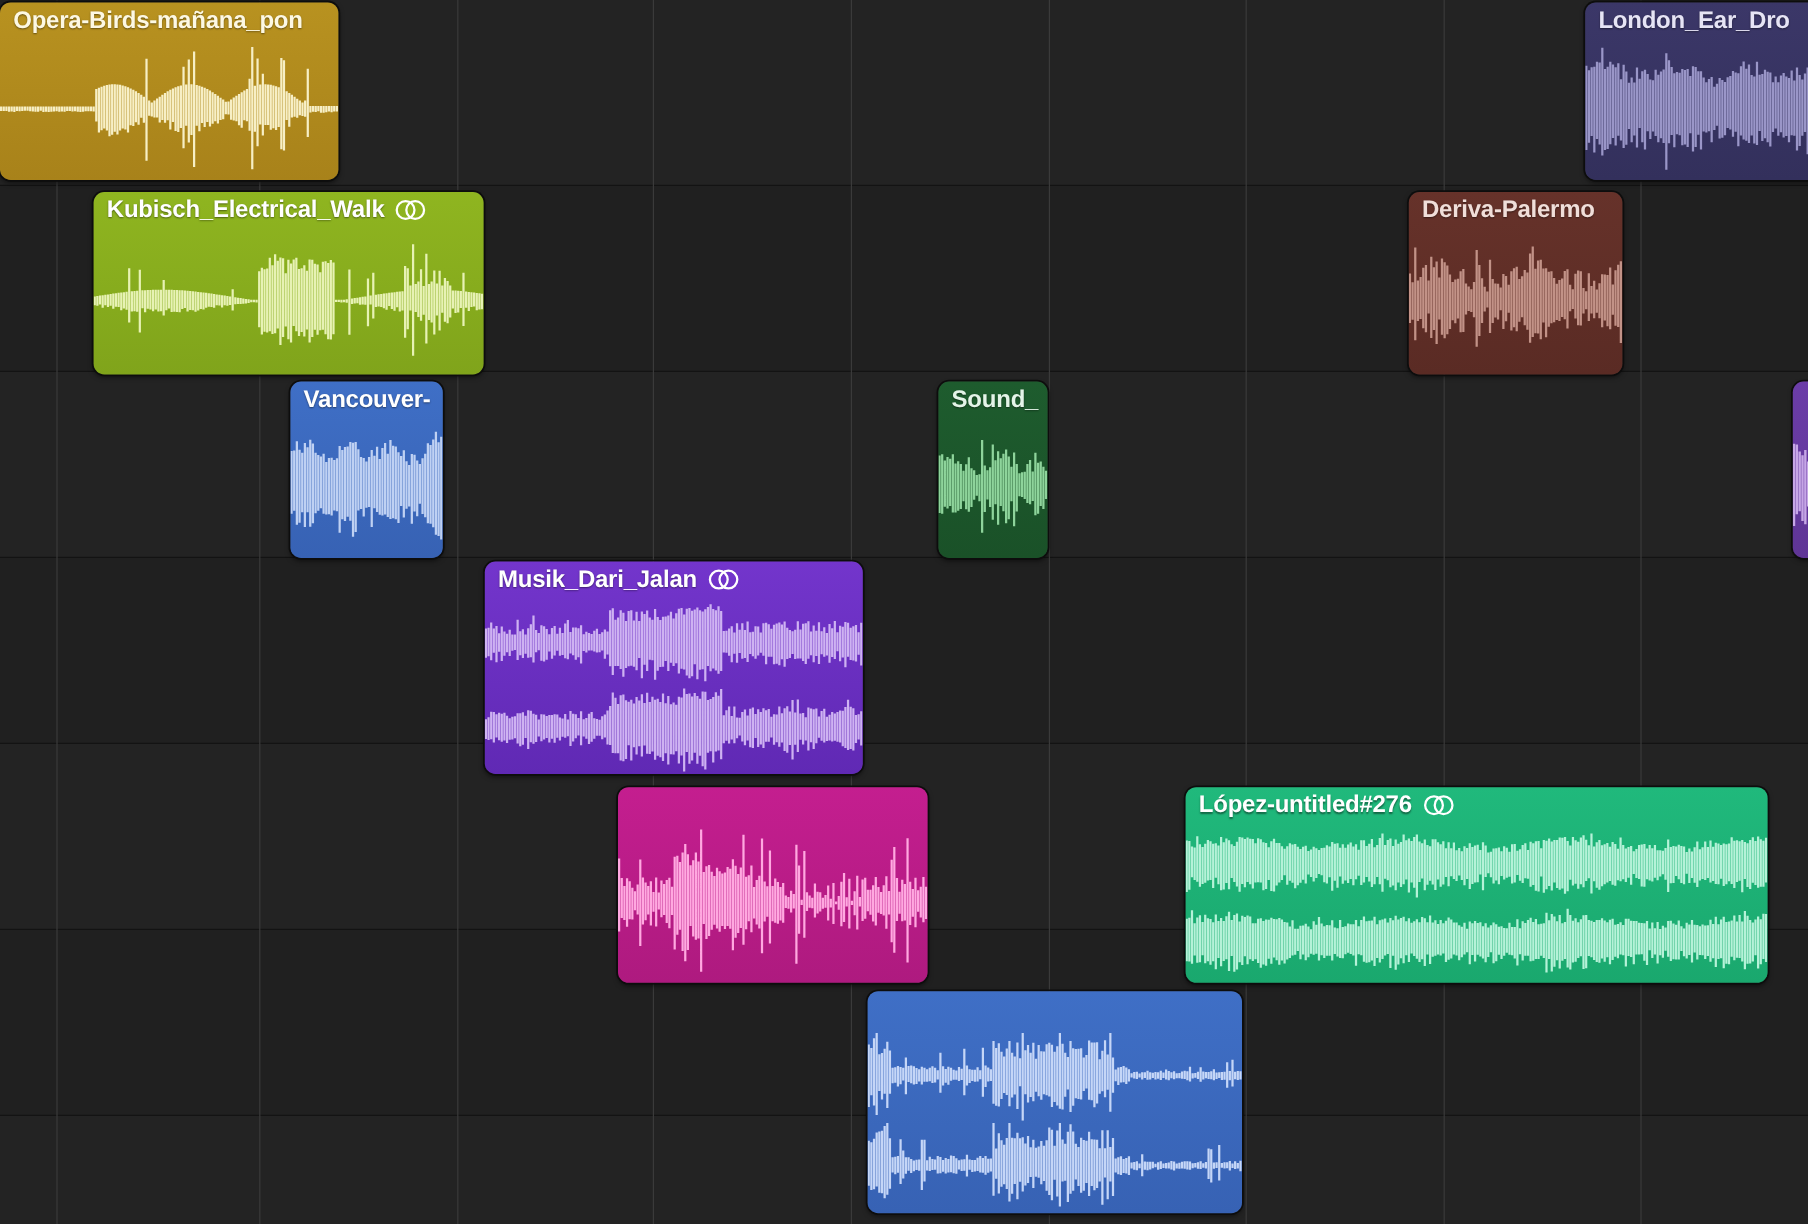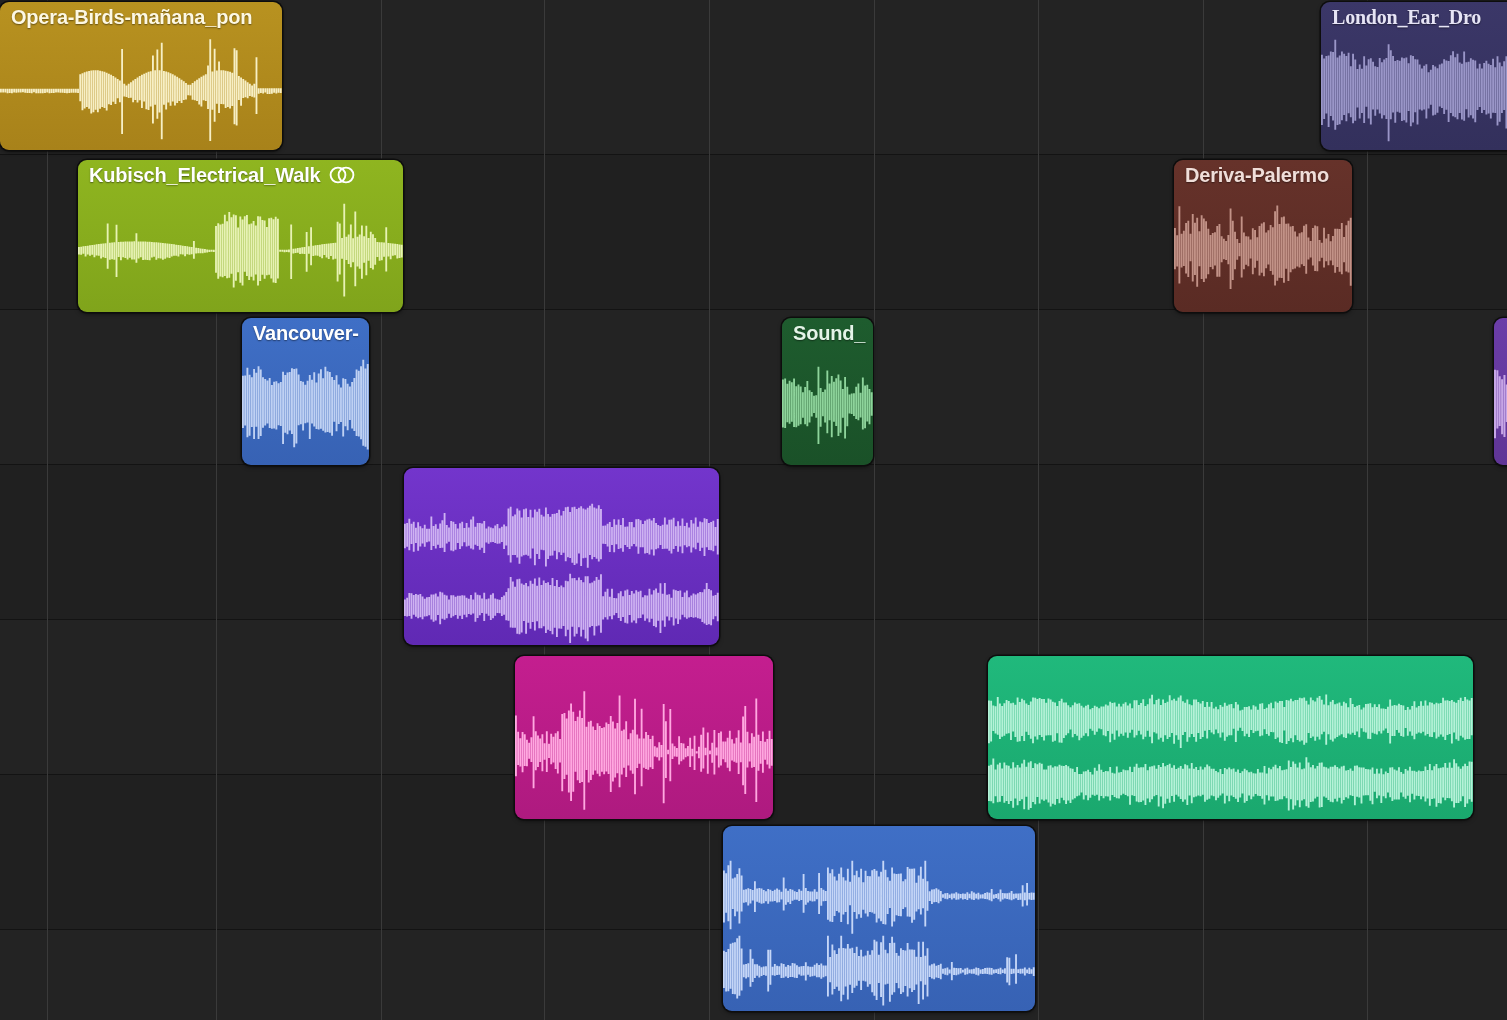--- a/index.html
+++ b/index.html
@@ -143,21 +143,21 @@
         <div class="wave-wrap">
           <div style="height: 114px;">
             <svg viewBox="0 0 282 114" preserveAspectRatio="none" height="114">
               <path d="M0.00,54.81h1.85v3.79h-1.85ZM2.20,54.81h1.85v3.71h-1.85ZM4.41,54.81h1.85v3.67h-1.85ZM6.61,54.81h1.85v4.37h-1.85ZM8.81,54.81h1.85v4.16h-1.85ZM11.02,54.81h1.85v4.55h-1.85ZM13.22,54.81h1.85v3.79h-1.85ZM15.42,54.81h1.85v3.96h-1.85ZM17.63,54.81h1.85v3.74h-1.85ZM19.83,54.81h1.85v3.58h-1.85ZM22.03,54.81h1.85v3.49h-1.85ZM24.23,54.81h1.85v3.96h-1.85ZM26.44,54.81h1.85v4.13h-1.85ZM28.64,54.81h1.85v4.30h-1.85ZM30.84,54.81h1.85v4.41h-1.85ZM33.05,54.81h1.85v3.52h-1.85ZM35.25,54.81h1.85v4.45h-1.85ZM37.45,54.81h1.85v4.35h-1.85ZM39.66,54.81h1.85v4.43h-1.85ZM41.86,54.81h1.85v4.33h-1.85ZM44.06,54.81h1.85v4.14h-1.85ZM46.27,54.81h1.85v3.80h-1.85ZM48.47,54.81h1.85v4.33h-1.85ZM50.67,54.81h1.85v4.18h-1.85ZM52.88,54.81h1.85v4.31h-1.85ZM55.08,54.81h1.85v3.68h-1.85ZM57.28,54.81h1.85v3.70h-1.85ZM59.48,54.81h1.85v4.03h-1.85ZM61.69,54.81h1.85v3.92h-1.85ZM63.89,54.81h1.85v4.23h-1.85ZM66.09,54.81h1.85v4.52h-1.85ZM68.30,54.81h1.85v4.28h-1.85ZM70.50,54.81h1.85v3.86h-1.85ZM72.70,54.81h1.85v3.84h-1.85ZM74.91,54.81h1.85v3.98h-1.85ZM77.11,54.81h1.85v4.11h-1.85ZM79.31,40.25h1.85v27.06h-1.85ZM81.52,39.18h1.85v37.19h-1.85ZM83.72,38.26h1.85v36.22h-1.85ZM85.92,37.50h1.85v35.56h-1.85ZM88.13,36.90h1.85v37.84h-1.85ZM90.33,36.49h1.85v43.03h-1.85ZM92.53,36.26h1.85v42.02h-1.85ZM94.73,36.21h1.85v39.66h-1.85ZM96.94,36.35h1.85v41.79h-1.85ZM99.14,36.68h1.85v38.05h-1.85ZM101.34,37.18h1.85v35.90h-1.85ZM103.55,37.86h1.85v36.11h-1.85ZM105.75,38.70h1.85v37.79h-1.85ZM107.95,39.70h1.85v30.59h-1.85ZM110.16,40.85h1.85v30.07h-1.85ZM112.36,42.12h1.85v25.68h-1.85ZM114.56,43.51h1.85v26.37h-1.85ZM116.77,44.99h1.85v19.18h-1.85ZM118.97,46.56h1.85v21.77h-1.85ZM121.17,14.99h1.85v84.91h-1.85ZM123.38,49.85h1.85v12.62h-1.85ZM125.58,51.52h1.85v11.46h-1.85ZM127.78,49.84h1.85v14.16h-1.85ZM129.98,48.17h1.85v15.69h-1.85ZM132.19,46.55h1.85v21.58h-1.85ZM134.39,44.98h1.85v21.06h-1.85ZM136.59,43.50h1.85v24.89h-1.85ZM138.80,42.11h1.85v24.15h-1.85ZM141.00,40.84h1.85v33.13h-1.85ZM143.20,39.70h1.85v27.91h-1.85ZM145.41,38.70h1.85v36.51h-1.85ZM147.61,37.85h1.85v38.14h-1.85ZM149.81,37.18h1.85v35.42h-1.85ZM152.02,21.59h1.85v67.86h-1.85ZM154.22,36.35h1.85v34.40h-1.85ZM156.42,15.56h1.85v69.25h-1.85ZM158.63,36.26h1.85v42.23h-1.85ZM160.83,8.83h1.85v96.35h-1.85ZM163.03,36.91h1.85v33.93h-1.85ZM165.23,37.50h1.85v37.89h-1.85ZM167.44,38.26h1.85v30.30h-1.85ZM169.64,39.19h1.85v32.62h-1.85ZM171.84,40.26h1.85v27.36h-1.85ZM174.05,41.47h1.85v30.01h-1.85ZM176.25,42.80h1.85v26.29h-1.85ZM178.45,44.24h1.85v22.84h-1.85ZM180.66,45.77h1.85v23.21h-1.85ZM182.86,47.36h1.85v18.55h-1.85ZM185.06,49.01h1.85v16.44h-1.85ZM187.27,50.69h1.85v10.53h-1.85ZM189.47,50.68h1.85v10.76h-1.85ZM191.67,49.00h1.85v16.69h-1.85ZM193.88,47.35h1.85v19.00h-1.85ZM196.08,45.76h1.85v21.18h-1.85ZM198.28,44.23h1.85v26.20h-1.85ZM200.48,42.79h1.85v29.68h-1.85ZM202.69,41.46h1.85v24.73h-1.85ZM204.89,40.25h1.85v26.83h-1.85ZM207.09,31.60h1.85v43.29h-1.85ZM209.30,5.19h1.85v101.92h-1.85ZM211.50,37.49h1.85v38.27h-1.85ZM213.70,14.73h1.85v73.11h-1.85ZM215.91,36.49h1.85v33.31h-1.85ZM218.11,27.42h1.85v51.50h-1.85ZM220.31,36.21h1.85v33.86h-1.85ZM222.52,36.35h1.85v33.86h-1.85ZM224.72,36.68h1.85v37.38h-1.85ZM226.92,37.18h1.85v35.75h-1.85ZM229.13,37.86h1.85v36.57h-1.85ZM231.33,38.71h1.85v33.22h-1.85ZM233.53,14.26h1.85v76.08h-1.85ZM235.73,16.30h1.85v75.13h-1.85ZM237.94,42.12h1.85v23.98h-1.85ZM240.14,43.51h1.85v28.15h-1.85ZM242.34,45.00h1.85v18.95h-1.85ZM244.55,46.56h1.85v16.67h-1.85ZM246.75,48.19h1.85v16.01h-1.85ZM248.95,49.85h1.85v12.27h-1.85ZM251.16,51.52h1.85v11.21h-1.85ZM253.36,49.83h1.85v13.56h-1.85ZM255.56,23.33h1.85v56.78h-1.85ZM257.77,54.26h1.85v5.41h-1.85ZM259.97,54.26h1.85v4.83h-1.85ZM262.17,54.26h1.85v5.16h-1.85ZM264.38,54.26h1.85v4.36h-1.85ZM266.58,54.26h1.85v5.74h-1.85ZM268.78,54.26h1.85v5.70h-1.85ZM270.98,54.26h1.85v5.37h-1.85ZM273.19,54.26h1.85v4.56h-1.85ZM275.39,54.26h1.85v5.26h-1.85ZM277.59,54.26h1.85v4.60h-1.85ZM279.80,54.26h1.85v4.64h-1.85Z" fill="#f7efc5"></path>
             </svg>
           </div>
         </div>
       </div>
       <div class="clip" style="left: 1321px; top: 2px; width: 200px; height: 148px; background: linear-gradient(rgb(59, 55, 104) 0%, rgb(51, 48, 92) 100%);">
         <div class="clip-header">
-          <span class="clip-title" style="color: rgb(230, 228, 245); font-family: Liberation Serif, serif;">London_Ear_Dro</span>
+          <span class="clip-title" style="color: rgb(230, 228, 245);">London_Ear_Dro</span>
         </div>
         <div class="wave-wrap">
           <div style="height: 114px;">
             <svg viewBox="0 0 200 114" preserveAspectRatio="none" height="114">
               <path d="M0.00,20.71h1.87v70.25h-1.87ZM2.22,24.44h1.87v60.61h-1.87ZM4.44,21.95h1.87v57.47h-1.87ZM6.67,21.61h1.87v71.38h-1.87ZM8.89,17.55h1.87v64.37h-1.87ZM11.11,18.11h1.87v68.35h-1.87ZM13.33,5.70h1.87v89.94h-1.87ZM15.56,23.55h1.87v67.35h-1.87ZM17.78,21.54h1.87v68.60h-1.87ZM20.00,17.49h1.87v68.68h-1.87ZM22.22,19.66h1.87v61.35h-1.87ZM24.44,22.07h1.87v65.27h-1.87ZM26.67,18.74h1.87v60.46h-1.87ZM28.89,32.14h1.87v51.02h-1.87ZM31.11,19.87h1.87v69.39h-1.87ZM33.33,25.51h1.87v61.17h-1.87ZM35.56,35.05h1.87v38.44h-1.87ZM37.78,30.62h1.87v53.89h-1.87ZM40.00,34.68h1.87v44.22h-1.87ZM42.22,22.21h1.87v66.75h-1.87ZM44.44,31.61h1.87v41.02h-1.87ZM46.67,25.29h1.87v59.19h-1.87ZM48.89,24.15h1.87v66.38h-1.87ZM51.11,27.69h1.87v47.76h-1.87ZM53.33,32.16h1.87v49.67h-1.87ZM55.56,32.92h1.87v42.56h-1.87ZM57.78,24.12h1.87v55.26h-1.87ZM60.00,28.35h1.87v56.12h-1.87ZM62.22,25.52h1.87v55.62h-1.87ZM64.44,24.01h1.87v61.10h-1.87ZM66.67,10.37h1.87v96.99h-1.87ZM68.89,16.21h1.87v69.09h-1.87ZM71.11,21.90h1.87v56.65h-1.87ZM73.33,27.12h1.87v61.55h-1.87ZM75.56,25.96h1.87v51.84h-1.87ZM77.78,26.71h1.87v52.04h-1.87ZM80.00,23.43h1.87v63.69h-1.87ZM82.22,24.37h1.87v61.96h-1.87ZM84.44,23.57h1.87v64.97h-1.87ZM86.67,29.26h1.87v47.81h-1.87ZM88.89,21.21h1.87v71.05h-1.87ZM91.11,21.89h1.87v66.51h-1.87ZM93.33,25.29h1.87v52.97h-1.87ZM95.56,25.42h1.87v65.06h-1.87ZM97.78,30.52h1.87v45.07h-1.87ZM100.00,34.62h1.87v41.85h-1.87ZM102.22,31.75h1.87v43.66h-1.87ZM104.44,30.19h1.87v54.32h-1.87ZM106.67,38.25h1.87v36.14h-1.87ZM108.89,35.77h1.87v35.04h-1.87ZM111.11,31.10h1.87v50.36h-1.87ZM113.33,32.57h1.87v48.20h-1.87ZM115.56,34.32h1.87v44.38h-1.87ZM117.78,30.47h1.87v42.11h-1.87ZM120.00,29.41h1.87v44.49h-1.87ZM122.22,25.27h1.87v54.71h-1.87ZM124.44,26.43h1.87v49.38h-1.87ZM126.67,27.00h1.87v60.94h-1.87ZM128.89,21.13h1.87v57.84h-1.87ZM131.11,17.15h1.87v65.03h-1.87ZM133.33,23.37h1.87v59.90h-1.87ZM135.56,19.65h1.87v65.50h-1.87ZM137.78,28.52h1.87v50.39h-1.87ZM140.00,29.77h1.87v55.72h-1.87ZM142.22,17.46h1.87v69.28h-1.87ZM144.44,28.27h1.87v46.88h-1.87ZM146.67,27.77h1.87v55.71h-1.87ZM148.89,24.17h1.87v57.10h-1.87ZM151.11,25.72h1.87v58.78h-1.87ZM153.33,26.41h1.87v61.72h-1.87ZM155.56,34.48h1.87v41.61h-1.87ZM157.78,29.71h1.87v43.34h-1.87ZM160.00,34.60h1.87v44.51h-1.87ZM162.22,28.95h1.87v47.16h-1.87ZM164.44,26.82h1.87v53.76h-1.87ZM166.67,29.66h1.87v49.75h-1.87ZM168.89,31.01h1.87v53.57h-1.87ZM171.11,24.65h1.87v54.10h-1.87ZM173.33,33.15h1.87v45.95h-1.87ZM175.56,22.19h1.87v69.24h-1.87ZM177.78,28.58h1.87v59.10h-1.87ZM180.00,32.25h1.87v46.79h-1.87ZM182.22,27.34h1.87v48.70h-1.87ZM184.44,22.21h1.87v72.38h-1.87ZM186.67,25.22h1.87v58.60h-1.87ZM188.89,16.26h1.87v68.42h-1.87ZM191.11,17.89h1.87v70.65h-1.87ZM193.33,24.21h1.87v62.89h-1.87ZM195.56,15.05h1.87v71.56h-1.87ZM197.78,27.15h1.87v57.22h-1.87Z" fill="#9a96c8"></path>
             </svg>
           </div>
         </div>
       </div>
       <div class="clip" style="left: 78px; top: 160px; width: 325px; height: 152px; background: linear-gradient(rgb(143, 181, 32) 0%, rgb(128, 164, 27) 100%);">
@@ -218,20 +218,27 @@
         </div>
         <div class="wave-wrap">
           <div style="height: 113px;">
             <svg viewBox="0 0 26 113" preserveAspectRatio="none" height="113">
               <path d="M0.00,19.87h2.01v68.40h-2.01ZM2.36,20.35h2.01v58.20h-2.01ZM4.73,26.21h2.01v49.73h-2.01ZM7.09,29.31h2.01v54.82h-2.01ZM9.45,24.95h2.01v62.00h-2.01ZM11.82,34.56h2.01v37.45h-2.01ZM14.18,23.98h2.01v64.72h-2.01ZM16.55,16.32h2.01v79.51h-2.01ZM18.91,33.08h2.01v44.34h-2.01ZM21.27,25.99h2.01v59.59h-2.01ZM23.64,18.57h2.01v70.18h-2.01Z" fill="#c6a6e6"></path>
             </svg>
           </div>
         </div>
       </div>
       <div class="clip" style="left: 404px; top: 468px; width: 315px; height: 177px; background: linear-gradient(rgb(115, 53, 204) 0%, rgb(96, 41, 180) 100%);">
+        <div class="clip-header">
+          <span class="clip-title" style="color: rgb(255, 255, 255);">Musik_Dari_Jalan</span>
+          <span class="stereo-icon"><svg width="26" height="18" viewBox="0 0 26 18">
+              <circle cx="9" cy="9" r="7.4" fill="none" stroke="#ffffff" stroke-width="1.9"></circle>
+              <circle cx="17" cy="9" r="7.4" fill="none" stroke="#ffffff" stroke-width="1.9"></circle>
+            </svg></span>
+        </div>
         <div class="wave-wrap">
           <div style="height: 71px;">
             <svg viewBox="0 0 315 71" preserveAspectRatio="none" height="71">
               <path d="M0.00,22.82h1.85v24.36h-1.85ZM2.20,22.12h1.85v23.73h-1.85ZM4.41,17.68h1.85v31.47h-1.85ZM6.61,22.82h1.85v20.09h-1.85ZM8.81,20.65h1.85v30.16h-1.85ZM11.01,26.68h1.85v15.38h-1.85ZM13.22,21.14h1.85v28.68h-1.85ZM15.42,25.16h1.85v20.23h-1.85ZM17.62,27.16h1.85v15.37h-1.85ZM19.83,23.72h1.85v22.05h-1.85ZM22.03,27.80h1.85v13.40h-1.85ZM24.23,27.81h1.85v12.81h-1.85ZM26.43,15.41h1.85v33.56h-1.85ZM28.64,25.04h1.85v20.08h-1.85ZM30.84,23.37h1.85v24.06h-1.85ZM33.04,27.78h1.85v16.01h-1.85ZM35.24,22.44h1.85v24.61h-1.85ZM37.45,19.28h1.85v27.50h-1.85ZM39.65,11.90h1.85v39.16h-1.85ZM41.85,23.92h1.85v18.56h-1.85ZM44.06,26.47h1.85v14.34h-1.85ZM46.26,20.10h1.85v29.45h-1.85ZM48.46,20.78h1.85v29.52h-1.85ZM50.66,23.10h1.85v25.72h-1.85ZM52.87,27.48h1.85v14.48h-1.85ZM55.07,22.34h1.85v25.61h-1.85ZM57.27,20.63h1.85v24.69h-1.85ZM59.48,27.11h1.85v14.22h-1.85ZM61.68,22.03h1.85v23.50h-1.85ZM63.88,26.51h1.85v18.22h-1.85ZM66.08,18.57h1.85v28.88h-1.85ZM68.29,15.62h1.85v32.80h-1.85ZM70.49,25.72h1.85v17.93h-1.85ZM72.69,21.88h1.85v23.09h-1.85ZM74.90,21.92h1.85v26.88h-1.85ZM77.10,22.44h1.85v24.21h-1.85ZM79.30,20.02h1.85v31.93h-1.85ZM81.50,27.61h1.85v13.98h-1.85ZM83.71,25.45h1.85v17.38h-1.85ZM85.91,26.50h1.85v14.65h-1.85ZM88.11,27.33h1.85v13.76h-1.85ZM90.31,24.55h1.85v17.46h-1.85ZM92.52,22.93h1.85v19.83h-1.85ZM94.72,27.23h1.85v15.31h-1.85ZM96.92,25.87h1.85v15.23h-1.85ZM99.13,23.62h1.85v24.28h-1.85ZM101.33,25.25h1.85v19.21h-1.85ZM103.53,7.56h1.85v46.68h-1.85ZM105.73,5.85h1.85v55.61h-1.85ZM107.94,15.37h1.85v38.57h-1.85ZM110.14,13.61h1.85v40.34h-1.85ZM112.34,7.60h1.85v48.80h-1.85ZM114.55,9.57h1.85v53.30h-1.85ZM116.75,16.44h1.85v39.17h-1.85ZM118.95,8.22h1.85v46.01h-1.85ZM121.15,7.46h1.85v46.31h-1.85ZM123.36,16.02h1.85v38.67h-1.85ZM125.56,8.74h1.85v48.77h-1.85ZM127.76,16.44h1.85v30.95h-1.85ZM129.97,8.58h1.85v55.69h-1.85ZM132.17,10.72h1.85v42.22h-1.85ZM134.37,7.65h1.85v50.44h-1.85ZM136.57,13.66h1.85v35.06h-1.85ZM138.78,15.53h1.85v33.61h-1.85ZM140.98,6.54h1.85v59.02h-1.85ZM143.18,13.08h1.85v44.85h-1.85ZM145.38,15.75h1.85v39.01h-1.85ZM147.59,12.91h1.85v41.68h-1.85ZM149.79,12.80h1.85v36.96h-1.85ZM151.99,11.92h1.85v46.27h-1.85ZM154.20,8.80h1.85v42.49h-1.85ZM156.40,14.48h1.85v39.43h-1.85ZM158.60,10.10h1.85v41.58h-1.85ZM160.80,6.31h1.85v53.87h-1.85ZM163.01,5.68h1.85v50.51h-1.85ZM165.21,11.09h1.85v45.84h-1.85ZM167.41,6.36h1.85v55.50h-1.85ZM169.62,5.72h1.85v58.39h-1.85ZM171.82,7.90h1.85v54.72h-1.85ZM174.02,6.86h1.85v45.59h-1.85ZM176.22,5.21h1.85v59.79h-1.85ZM178.43,7.48h1.85v49.72h-1.85ZM180.63,8.48h1.85v48.30h-1.85ZM182.83,6.64h1.85v60.16h-1.85ZM185.03,4.84h1.85v49.23h-1.85ZM187.24,2.63h1.85v55.67h-1.85ZM189.44,6.47h1.85v49.56h-1.85ZM191.64,7.50h1.85v50.32h-1.85ZM193.85,4.30h1.85v56.16h-1.85ZM196.05,8.07h1.85v50.10h-1.85ZM198.25,24.80h1.85v17.92h-1.85ZM200.45,24.57h1.85v18.40h-1.85ZM202.66,22.80h1.85v22.74h-1.85ZM204.86,20.88h1.85v30.06h-1.85ZM207.06,26.12h1.85v17.77h-1.85ZM209.27,18.28h1.85v33.06h-1.85ZM211.47,23.74h1.85v19.49h-1.85ZM213.67,18.39h1.85v29.51h-1.85ZM215.87,23.93h1.85v23.34h-1.85ZM218.08,17.02h1.85v33.74h-1.85ZM220.28,25.80h1.85v18.29h-1.85ZM222.48,25.41h1.85v20.53h-1.85ZM224.69,20.90h1.85v27.11h-1.85ZM226.89,21.09h1.85v24.15h-1.85ZM229.09,26.13h1.85v16.86h-1.85ZM231.29,18.34h1.85v27.04h-1.85ZM233.50,17.90h1.85v34.73h-1.85ZM235.70,19.28h1.85v26.94h-1.85ZM237.90,22.97h1.85v23.31h-1.85ZM240.10,19.63h1.85v32.95h-1.85ZM242.31,18.49h1.85v33.55h-1.85ZM244.51,17.76h1.85v35.63h-1.85ZM246.71,19.47h1.85v28.98h-1.85ZM248.92,16.94h1.85v37.67h-1.85ZM251.12,22.03h1.85v26.20h-1.85ZM253.32,23.90h1.85v23.41h-1.85ZM255.52,25.05h1.85v18.89h-1.85ZM257.73,23.84h1.85v24.23h-1.85ZM259.93,16.61h1.85v31.15h-1.85ZM262.13,23.57h1.85v24.09h-1.85ZM264.34,18.70h1.85v31.13h-1.85ZM266.54,18.39h1.85v34.01h-1.85ZM268.74,16.79h1.85v31.25h-1.85ZM270.94,25.33h1.85v19.79h-1.85ZM273.15,20.20h1.85v30.65h-1.85ZM275.35,24.65h1.85v20.93h-1.85ZM277.55,17.53h1.85v34.71h-1.85ZM279.76,25.09h1.85v19.22h-1.85ZM281.96,21.71h1.85v24.61h-1.85ZM284.16,26.46h1.85v18.75h-1.85ZM286.36,19.00h1.85v32.38h-1.85ZM288.57,22.56h1.85v24.00h-1.85ZM290.77,16.45h1.85v31.78h-1.85ZM292.97,25.78h1.85v16.02h-1.85ZM295.17,20.38h1.85v29.70h-1.85ZM297.38,21.25h1.85v25.58h-1.85ZM299.58,17.29h1.85v37.83h-1.85ZM301.78,18.03h1.85v28.23h-1.85ZM303.99,22.08h1.85v26.88h-1.85ZM306.19,20.88h1.85v28.46h-1.85ZM308.39,19.85h1.85v30.47h-1.85ZM310.59,25.93h1.85v18.74h-1.85ZM312.80,18.04h1.85v35.48h-1.85Z" fill="#ceb2f2"></path>
             </svg>
           </div>
           <div style="height: 71px;">
             <svg viewBox="0 0 315 71" preserveAspectRatio="none" height="71">
               <path d="M0.00,27.44h1.85v16.47h-1.85ZM2.20,25.70h1.85v18.88h-1.85ZM4.41,21.03h1.85v23.05h-1.85ZM6.61,21.23h1.85v25.54h-1.85ZM8.81,23.11h1.85v19.52h-1.85ZM11.01,22.05h1.85v22.82h-1.85ZM13.22,22.83h1.85v23.39h-1.85ZM15.42,22.04h1.85v23.09h-1.85ZM17.62,24.45h1.85v22.69h-1.85ZM19.83,26.64h1.85v17.91h-1.85ZM22.03,25.23h1.85v18.95h-1.85ZM24.23,24.96h1.85v18.32h-1.85ZM26.43,22.45h1.85v25.12h-1.85ZM28.64,22.45h1.85v27.33h-1.85ZM30.84,21.56h1.85v27.05h-1.85ZM33.04,24.56h1.85v18.42h-1.85ZM35.24,19.85h1.85v32.39h-1.85ZM37.45,20.38h1.85v26.26h-1.85ZM39.65,22.75h1.85v24.98h-1.85ZM41.85,23.54h1.85v22.74h-1.85ZM44.06,27.54h1.85v14.20h-1.85ZM46.26,23.15h1.85v22.57h-1.85ZM48.46,23.32h1.85v20.98h-1.85ZM50.66,24.65h1.85v18.34h-1.85ZM52.87,23.73h1.85v22.95h-1.85ZM55.07,23.80h1.85v19.92h-1.85ZM57.27,23.25h1.85v23.70h-1.85ZM59.48,23.52h1.85v19.26h-1.85ZM61.68,25.86h1.85v19.27h-1.85ZM63.88,26.85h1.85v15.08h-1.85ZM66.08,23.09h1.85v19.72h-1.85ZM68.29,27.53h1.85v13.99h-1.85ZM70.49,20.40h1.85v29.24h-1.85ZM72.69,22.84h1.85v23.09h-1.85ZM74.90,23.24h1.85v20.04h-1.85ZM77.10,26.39h1.85v14.50h-1.85ZM79.30,20.70h1.85v28.32h-1.85ZM81.50,27.30h1.85v14.48h-1.85ZM83.71,26.42h1.85v17.21h-1.85ZM85.91,22.83h1.85v25.27h-1.85ZM88.11,21.31h1.85v24.91h-1.85ZM90.31,26.62h1.85v17.10h-1.85ZM92.52,27.17h1.85v13.89h-1.85ZM94.72,27.75h1.85v13.43h-1.85ZM96.92,24.94h1.85v19.12h-1.85ZM99.13,23.51h1.85v19.12h-1.85ZM101.33,20.05h1.85v28.28h-1.85ZM103.53,16.37h1.85v32.42h-1.85ZM105.73,5.11h1.85v50.30h-1.85ZM107.94,9.46h1.85v46.28h-1.85ZM110.14,14.63h1.85v41.08h-1.85ZM112.34,7.32h1.85v54.38h-1.85ZM114.55,6.78h1.85v55.51h-1.85ZM116.75,11.45h1.85v48.96h-1.85ZM118.95,12.70h1.85v36.25h-1.85ZM121.15,11.04h1.85v50.69h-1.85ZM123.36,14.27h1.85v36.52h-1.85ZM125.56,8.80h1.85v47.94h-1.85ZM127.76,11.71h1.85v38.24h-1.85ZM129.97,6.59h1.85v51.90h-1.85ZM132.17,13.77h1.85v35.40h-1.85ZM134.37,5.39h1.85v50.74h-1.85ZM136.57,13.00h1.85v43.37h-1.85ZM138.78,8.56h1.85v45.68h-1.85ZM140.98,11.09h1.85v49.97h-1.85ZM143.18,10.30h1.85v47.42h-1.85ZM145.38,12.98h1.85v45.98h-1.85ZM147.59,5.92h1.85v56.24h-1.85ZM149.79,13.96h1.85v41.80h-1.85ZM151.99,8.05h1.85v56.99h-1.85ZM154.20,14.97h1.85v41.60h-1.85ZM156.40,13.46h1.85v43.26h-1.85ZM158.60,15.35h1.85v38.59h-1.85ZM160.80,8.67h1.85v55.64h-1.85ZM163.01,9.30h1.85v48.38h-1.85ZM165.21,1.76h1.85v70.75h-1.85ZM167.41,6.31h1.85v48.45h-1.85ZM169.62,5.97h1.85v58.53h-1.85ZM171.82,8.34h1.85v53.33h-1.85ZM174.02,5.47h1.85v49.75h-1.85ZM176.22,7.91h1.85v56.52h-1.85ZM178.43,10.34h1.85v47.39h-1.85ZM180.63,4.19h1.85v62.28h-1.85ZM182.83,4.37h1.85v64.95h-1.85ZM185.03,11.24h1.85v44.08h-1.85ZM187.24,10.46h1.85v43.58h-1.85ZM189.44,8.78h1.85v54.65h-1.85ZM191.64,4.92h1.85v49.35h-1.85ZM193.85,7.84h1.85v45.58h-1.85ZM196.05,2.18h1.85v58.50h-1.85ZM198.25,24.14h1.85v23.28h-1.85ZM200.45,19.87h1.85v25.38h-1.85ZM202.66,16.81h1.85v30.81h-1.85ZM204.86,24.68h1.85v19.47h-1.85ZM207.06,16.71h1.85v30.66h-1.85ZM209.27,25.90h1.85v17.36h-1.85ZM211.47,26.15h1.85v14.77h-1.85ZM213.67,21.27h1.85v24.75h-1.85ZM215.87,19.33h1.85v29.61h-1.85ZM218.08,24.26h1.85v20.80h-1.85ZM220.28,18.59h1.85v32.16h-1.85ZM222.48,17.54h1.85v33.87h-1.85ZM224.69,22.92h1.85v20.07h-1.85ZM226.89,19.12h1.85v31.45h-1.85ZM229.09,21.42h1.85v26.99h-1.85ZM231.29,18.21h1.85v33.06h-1.85ZM233.50,19.84h1.85v26.37h-1.85ZM235.70,18.86h1.85v27.22h-1.85ZM237.90,25.24h1.85v17.26h-1.85ZM240.10,23.21h1.85v25.47h-1.85ZM242.31,23.50h1.85v23.06h-1.85ZM244.51,16.75h1.85v33.48h-1.85ZM246.71,22.42h1.85v24.29h-1.85ZM248.92,18.29h1.85v35.62h-1.85ZM251.12,16.59h1.85v38.67h-1.85ZM253.32,20.87h1.85v28.00h-1.85ZM255.52,11.31h1.85v49.59h-1.85ZM257.73,21.66h1.85v26.91h-1.85ZM259.93,11.02h1.85v43.62h-1.85ZM262.13,22.66h1.85v21.82h-1.85ZM264.34,22.25h1.85v26.15h-1.85ZM266.54,25.80h1.85v19.33h-1.85ZM268.74,17.52h1.85v35.98h-1.85ZM270.94,18.37h1.85v28.16h-1.85ZM273.15,19.01h1.85v33.09h-1.85ZM275.35,18.43h1.85v28.97h-1.85ZM277.55,25.08h1.85v17.75h-1.85ZM279.76,20.55h1.85v24.67h-1.85ZM281.96,18.58h1.85v28.19h-1.85ZM284.16,25.37h1.85v20.06h-1.85ZM286.36,23.61h1.85v21.43h-1.85ZM288.57,21.39h1.85v24.46h-1.85ZM290.77,22.62h1.85v22.75h-1.85ZM292.97,21.36h1.85v24.85h-1.85ZM295.17,20.03h1.85v26.64h-1.85ZM297.38,20.25h1.85v29.65h-1.85ZM299.58,17.23h1.85v34.18h-1.85ZM301.78,11.03h1.85v41.90h-1.85ZM303.99,16.93h1.85v35.25h-1.85ZM306.19,18.27h1.85v35.07h-1.85ZM308.39,23.82h1.85v23.38h-1.85ZM310.59,23.11h1.85v21.23h-1.85ZM312.80,20.79h1.85v28.56h-1.85Z" fill="#ceb2f2"></path>
             </svg>
@@ -241,20 +248,27 @@
       <div class="clip" style="left: 515px; top: 656px; width: 258px; height: 163px; background: linear-gradient(rgb(196, 30, 143) 0%, rgb(174, 26, 127) 100%);">
         <div class="wave-wrap">
           <div style="height: 129px;">
             <svg viewBox="0 0 258 129" preserveAspectRatio="none" height="129">
               <path d="M0.00,27.48h1.86v60.67h-1.86ZM2.21,43.76h1.86v33.23h-1.86ZM4.41,50.26h1.86v28.33h-1.86ZM6.62,43.93h1.86v40.43h-1.86ZM8.82,46.33h1.86v31.79h-1.86ZM11.03,51.79h1.86v26.56h-1.86ZM13.23,54.63h1.86v16.01h-1.86ZM15.44,49.18h1.86v24.85h-1.86ZM17.64,28.29h1.86v71.95h-1.86ZM19.85,43.29h1.86v39.08h-1.86ZM22.05,47.41h1.86v31.52h-1.86ZM24.26,50.42h1.86v23.70h-1.86ZM26.46,46.36h1.86v36.84h-1.86ZM28.67,55.24h1.86v16.48h-1.86ZM30.87,43.34h1.86v40.65h-1.86ZM33.08,55.70h1.86v14.29h-1.86ZM35.28,45.76h1.86v30.57h-1.86ZM37.49,48.72h1.86v25.85h-1.86ZM39.69,45.27h1.86v35.82h-1.86ZM41.90,43.37h1.86v42.23h-1.86ZM44.10,50.97h1.86v23.53h-1.86ZM46.31,25.95h1.86v77.36h-1.86ZM48.51,25.09h1.86v65.96h-1.86ZM50.72,30.39h1.86v56.31h-1.86ZM52.92,22.39h1.86v82.18h-1.86ZM55.13,15.43h1.86v97.62h-1.86ZM57.33,23.86h1.86v79.79h-1.86ZM59.54,33.04h1.86v50.61h-1.86ZM61.74,28.81h1.86v63.53h-1.86ZM63.95,22.50h1.86v72.55h-1.86ZM66.15,29.99h1.86v64.02h-1.86ZM68.36,3.20h1.86v118.50h-1.86ZM70.56,38.67h1.86v43.26h-1.86ZM72.77,33.84h1.86v60.75h-1.86ZM74.97,32.80h1.86v59.23h-1.86ZM77.18,38.48h1.86v48.33h-1.86ZM79.38,42.06h1.86v40.51h-1.86ZM81.59,35.22h1.86v50.52h-1.86ZM83.79,38.07h1.86v50.30h-1.86ZM86.00,40.01h1.86v43.74h-1.86ZM88.21,39.18h1.86v46.98h-1.86ZM90.41,34.51h1.86v49.08h-1.86ZM92.62,35.89h1.86v49.99h-1.86ZM94.82,28.12h1.86v75.80h-1.86ZM97.03,33.52h1.86v59.98h-1.86ZM99.23,40.38h1.86v49.22h-1.86ZM101.44,35.00h1.86v50.34h-1.86ZM103.64,7.60h1.86v91.63h-1.86ZM105.85,42.68h1.86v43.72h-1.86ZM108.05,41.46h1.86v38.24h-1.86ZM110.26,33.23h1.86v55.70h-1.86ZM112.46,51.25h1.86v26.15h-1.86ZM114.67,45.30h1.86v37.14h-1.86ZM116.87,41.80h1.86v43.88h-1.86ZM119.08,10.67h1.86v95.63h-1.86ZM121.28,46.49h1.86v33.46h-1.86ZM123.49,50.53h1.86v25.33h-1.86ZM125.69,20.68h1.86v77.65h-1.86ZM127.90,50.41h1.86v29.40h-1.86ZM130.10,43.99h1.86v37.06h-1.86ZM132.31,46.91h1.86v34.95h-1.86ZM134.51,51.12h1.86v28.01h-1.86ZM136.72,47.79h1.86v33.13h-1.86ZM138.92,58.33h1.86v10.29h-1.86ZM141.13,59.50h1.86v9.81h-1.86ZM143.33,54.33h1.86v18.19h-1.86ZM145.54,57.05h1.86v12.10h-1.86ZM147.74,16.01h1.86v99.20h-1.86ZM149.95,33.35h1.86v56.69h-1.86ZM152.15,61.73h1.86v4.52h-1.86ZM154.36,21.12h1.86v72.25h-1.86ZM156.56,55.59h1.86v15.49h-1.86ZM158.77,58.34h1.86v10.15h-1.86ZM160.97,60.05h1.86v8.76h-1.86ZM163.18,48.34h1.86v28.19h-1.86ZM165.38,55.05h1.86v18.13h-1.86ZM167.59,55.46h1.86v16.15h-1.86ZM169.79,60.14h1.86v9.07h-1.86ZM172.00,57.89h1.86v10.48h-1.86ZM174.21,49.83h1.86v29.23h-1.86ZM176.41,60.86h1.86v7.44h-1.86ZM178.62,47.85h1.86v34.18h-1.86ZM180.82,63.26h1.86v2.34h-1.86ZM183.03,58.76h1.86v11.44h-1.86ZM185.23,46.83h1.86v36.95h-1.86ZM187.44,39.42h1.86v40.96h-1.86ZM189.64,59.64h1.86v7.68h-1.86ZM191.85,44.38h1.86v41.29h-1.86ZM194.05,62.57h1.86v3.57h-1.86ZM196.26,54.66h1.86v20.03h-1.86ZM198.46,41.89h1.86v44.59h-1.86ZM200.67,59.58h1.86v7.87h-1.86ZM202.87,44.96h1.86v34.63h-1.86ZM205.08,43.52h1.86v34.07h-1.86ZM207.28,53.50h1.86v17.79h-1.86ZM209.49,53.54h1.86v20.82h-1.86ZM211.69,49.72h1.86v30.13h-1.86ZM213.90,42.87h1.86v40.41h-1.86ZM216.10,51.19h1.86v21.42h-1.86ZM218.31,55.38h1.86v18.32h-1.86ZM220.51,49.76h1.86v25.09h-1.86ZM222.72,42.28h1.86v43.69h-1.86ZM224.92,54.50h1.86v19.64h-1.86ZM227.13,28.42h1.86v68.77h-1.86ZM229.33,17.93h1.86v88.04h-1.86ZM231.54,43.71h1.86v35.86h-1.86ZM233.74,55.20h1.86v18.30h-1.86ZM235.95,45.15h1.86v34.51h-1.86ZM238.15,48.76h1.86v30.24h-1.86ZM240.36,10.47h1.86v103.57h-1.86ZM242.56,46.78h1.86v36.09h-1.86ZM244.77,52.89h1.86v22.98h-1.86ZM246.97,43.52h1.86v41.25h-1.86ZM249.18,53.86h1.86v17.96h-1.86ZM251.38,50.98h1.86v25.56h-1.86ZM253.59,42.84h1.86v37.72h-1.86ZM255.79,51.00h1.86v26.81h-1.86Z" fill="#ffa8e0"></path>
             </svg>
           </div>
         </div>
       </div>
       <div class="clip" style="left: 988px; top: 656px; width: 485px; height: 163px; background: linear-gradient(rgb(32, 185, 124) 0%, rgb(26, 168, 110) 100%);">
+        <div class="clip-header">
+          <span class="clip-title" style="color: rgb(255, 255, 255);">López-untitled#276</span>
+          <span class="stereo-icon"><svg width="26" height="18" viewBox="0 0 26 18">
+              <circle cx="9" cy="9" r="7.4" fill="none" stroke="#ffffff" stroke-width="1.9"></circle>
+              <circle cx="17" cy="9" r="7.4" fill="none" stroke="#ffffff" stroke-width="1.9"></circle>
+            </svg></span>
+        </div>
         <div class="wave-wrap">
           <div style="height: 64px;">
             <svg viewBox="0 0 485 64" preserveAspectRatio="none" height="64">
               <path d="M0.00,11.50h1.85v42.81h-1.85ZM2.20,11.87h1.85v40.68h-1.85ZM4.41,16.43h1.85v25.54h-1.85ZM6.61,17.26h1.85v27.17h-1.85ZM8.82,7.95h1.85v37.89h-1.85ZM11.02,14.56h1.85v35.33h-1.85ZM13.23,16.89h1.85v30.75h-1.85ZM15.43,14.15h1.85v32.54h-1.85ZM17.64,11.00h1.85v33.80h-1.85ZM19.84,12.11h1.85v32.13h-1.85ZM22.05,14.14h1.85v36.77h-1.85ZM24.25,13.78h1.85v28.77h-1.85ZM26.45,15.67h1.85v32.26h-1.85ZM28.66,8.52h1.85v44.35h-1.85ZM30.86,12.95h1.85v39.32h-1.85ZM33.07,9.65h1.85v37.25h-1.85ZM35.27,11.29h1.85v40.83h-1.85ZM37.48,14.52h1.85v28.23h-1.85ZM39.68,16.03h1.85v29.92h-1.85ZM41.89,12.48h1.85v37.30h-1.85ZM44.09,8.53h1.85v45.69h-1.85ZM46.30,8.85h1.85v38.77h-1.85ZM48.50,10.09h1.85v40.31h-1.85ZM50.70,8.94h1.85v37.10h-1.85ZM52.91,10.04h1.85v37.93h-1.85ZM55.11,10.08h1.85v41.41h-1.85ZM57.32,13.70h1.85v32.68h-1.85ZM59.52,9.60h1.85v36.69h-1.85ZM61.73,10.41h1.85v35.94h-1.85ZM63.93,12.80h1.85v40.03h-1.85ZM66.14,13.45h1.85v38.31h-1.85ZM68.34,17.00h1.85v27.35h-1.85ZM70.55,12.07h1.85v41.43h-1.85ZM72.75,9.87h1.85v43.96h-1.85ZM74.95,13.44h1.85v35.57h-1.85ZM77.16,13.47h1.85v32.86h-1.85ZM79.36,16.16h1.85v28.09h-1.85ZM81.57,18.20h1.85v22.25h-1.85ZM83.77,16.26h1.85v32.05h-1.85ZM85.98,13.61h1.85v31.42h-1.85ZM88.18,14.81h1.85v31.83h-1.85ZM90.39,14.28h1.85v36.86h-1.85ZM92.59,16.64h1.85v32.08h-1.85ZM94.80,18.54h1.85v28.18h-1.85ZM97.00,16.68h1.85v27.47h-1.85ZM99.20,15.69h1.85v31.46h-1.85ZM101.41,20.24h1.85v19.61h-1.85ZM103.61,19.02h1.85v22.82h-1.85ZM105.82,16.68h1.85v28.97h-1.85ZM108.02,17.87h1.85v24.83h-1.85ZM110.23,19.28h1.85v20.10h-1.85ZM112.43,17.58h1.85v22.75h-1.85ZM114.64,17.42h1.85v28.71h-1.85ZM116.84,15.47h1.85v31.73h-1.85ZM119.05,16.40h1.85v25.72h-1.85ZM121.25,12.65h1.85v40.62h-1.85ZM123.45,14.09h1.85v30.78h-1.85ZM125.66,13.61h1.85v37.25h-1.85ZM127.86,17.56h1.85v23.93h-1.85ZM130.07,14.63h1.85v32.79h-1.85ZM132.27,17.47h1.85v27.36h-1.85ZM134.48,14.77h1.85v32.09h-1.85ZM136.68,13.14h1.85v30.27h-1.85ZM138.89,16.46h1.85v32.17h-1.85ZM141.09,14.46h1.85v29.28h-1.85ZM143.30,19.13h1.85v21.59h-1.85ZM145.50,11.17h1.85v37.23h-1.85ZM147.70,11.22h1.85v35.14h-1.85ZM149.91,15.95h1.85v25.81h-1.85ZM152.11,14.05h1.85v31.55h-1.85ZM154.32,10.18h1.85v40.00h-1.85ZM156.52,16.99h1.85v30.83h-1.85ZM158.73,15.18h1.85v26.67h-1.85ZM160.93,9.41h1.85v38.43h-1.85ZM163.14,5.68h1.85v48.49h-1.85ZM165.34,15.27h1.85v28.05h-1.85ZM167.55,11.03h1.85v33.51h-1.85ZM169.75,9.72h1.85v40.69h-1.85ZM171.95,15.99h1.85v32.86h-1.85ZM174.16,10.55h1.85v42.26h-1.85ZM176.36,14.03h1.85v32.33h-1.85ZM178.57,12.77h1.85v37.34h-1.85ZM180.77,6.37h1.85v41.51h-1.85ZM182.98,11.24h1.85v32.72h-1.85ZM185.18,9.78h1.85v44.92h-1.85ZM187.39,11.81h1.85v34.54h-1.85ZM189.59,8.49h1.85v42.20h-1.85ZM191.80,6.42h1.85v52.51h-1.85ZM194.00,12.15h1.85v33.82h-1.85ZM196.20,13.77h1.85v29.22h-1.85ZM198.41,10.55h1.85v42.25h-1.85ZM200.61,15.13h1.85v33.20h-1.85ZM202.82,16.20h1.85v28.75h-1.85ZM205.02,10.43h1.85v37.61h-1.85ZM207.23,10.45h1.85v42.20h-1.85ZM209.43,12.95h1.85v31.06h-1.85ZM211.64,14.58h1.85v35.41h-1.85ZM213.84,12.03h1.85v36.05h-1.85ZM216.05,17.93h1.85v23.83h-1.85ZM218.25,12.97h1.85v36.47h-1.85ZM220.45,17.80h1.85v23.31h-1.85ZM222.66,13.10h1.85v30.50h-1.85ZM224.86,19.50h1.85v25.66h-1.85ZM227.07,17.70h1.85v22.85h-1.85ZM229.27,20.35h1.85v23.89h-1.85ZM231.48,16.12h1.85v32.50h-1.85ZM233.68,17.66h1.85v25.92h-1.85ZM235.89,13.66h1.85v38.15h-1.85ZM238.09,16.75h1.85v30.95h-1.85ZM240.30,15.62h1.85v30.70h-1.85ZM242.50,14.93h1.85v31.33h-1.85ZM244.70,19.34h1.85v20.33h-1.85ZM246.91,12.97h1.85v39.99h-1.85ZM249.11,15.54h1.85v26.26h-1.85ZM251.32,21.48h1.85v17.15h-1.85ZM253.52,20.75h1.85v21.34h-1.85ZM255.73,18.02h1.85v29.21h-1.85ZM257.93,17.94h1.85v26.72h-1.85ZM260.14,17.18h1.85v30.75h-1.85ZM262.34,20.41h1.85v20.64h-1.85ZM264.55,16.31h1.85v27.67h-1.85ZM266.75,17.54h1.85v24.82h-1.85ZM268.95,20.75h1.85v20.90h-1.85ZM271.16,14.64h1.85v32.65h-1.85ZM273.36,14.33h1.85v32.16h-1.85ZM275.57,19.88h1.85v20.35h-1.85ZM277.77,18.74h1.85v26.21h-1.85ZM279.98,15.16h1.85v31.61h-1.85ZM282.18,13.81h1.85v29.13h-1.85ZM284.39,19.34h1.85v23.98h-1.85ZM286.59,12.46h1.85v37.57h-1.85ZM288.80,13.81h1.85v34.68h-1.85ZM291.00,12.07h1.85v41.15h-1.85ZM293.20,11.90h1.85v42.00h-1.85ZM295.41,17.97h1.85v23.48h-1.85ZM297.61,10.98h1.85v43.98h-1.85ZM299.82,11.56h1.85v40.51h-1.85ZM302.02,9.78h1.85v39.47h-1.85ZM304.23,12.22h1.85v40.92h-1.85ZM306.43,11.05h1.85v35.31h-1.85ZM308.64,11.04h1.85v39.87h-1.85ZM310.84,8.84h1.85v43.59h-1.85ZM313.05,9.13h1.85v42.25h-1.85ZM315.25,8.57h1.85v47.23h-1.85ZM317.45,11.83h1.85v41.97h-1.85ZM319.66,15.58h1.85v28.48h-1.85ZM321.86,8.50h1.85v40.51h-1.85ZM324.07,11.23h1.85v36.16h-1.85ZM326.27,12.46h1.85v39.21h-1.85ZM328.48,8.85h1.85v39.00h-1.85ZM330.68,6.97h1.85v43.48h-1.85ZM332.89,10.72h1.85v34.52h-1.85ZM335.09,15.46h1.85v27.33h-1.85ZM337.30,5.53h1.85v50.15h-1.85ZM339.50,16.33h1.85v28.99h-1.85ZM341.70,12.85h1.85v37.89h-1.85ZM343.91,10.96h1.85v41.53h-1.85ZM346.11,15.32h1.85v34.30h-1.85ZM348.32,14.62h1.85v33.34h-1.85ZM350.52,13.50h1.85v32.89h-1.85ZM352.73,16.63h1.85v28.53h-1.85ZM354.93,12.69h1.85v35.65h-1.85ZM357.14,14.33h1.85v34.76h-1.85ZM359.34,18.20h1.85v26.36h-1.85ZM361.55,8.88h1.85v36.55h-1.85ZM363.75,15.09h1.85v28.62h-1.85ZM365.95,18.06h1.85v27.98h-1.85ZM368.16,16.83h1.85v25.66h-1.85ZM370.36,16.06h1.85v32.19h-1.85ZM372.57,20.39h1.85v18.89h-1.85ZM374.77,18.52h1.85v24.15h-1.85ZM376.98,15.10h1.85v28.32h-1.85ZM379.18,14.78h1.85v34.91h-1.85ZM381.39,14.24h1.85v35.72h-1.85ZM383.59,18.14h1.85v25.63h-1.85ZM385.80,15.15h1.85v29.61h-1.85ZM388.00,17.92h1.85v27.56h-1.85ZM390.20,15.14h1.85v27.22h-1.85ZM392.41,19.45h1.85v25.13h-1.85ZM394.61,19.54h1.85v21.93h-1.85ZM396.82,20.06h1.85v19.51h-1.85ZM399.02,17.69h1.85v26.37h-1.85ZM401.23,10.61h1.85v43.78h-1.85ZM403.43,16.74h1.85v30.20h-1.85ZM405.64,15.90h1.85v31.00h-1.85ZM407.84,16.39h1.85v24.64h-1.85ZM410.05,14.86h1.85v28.83h-1.85ZM412.25,16.00h1.85v30.92h-1.85ZM414.45,16.46h1.85v31.38h-1.85ZM416.66,20.92h1.85v18.15h-1.85ZM418.86,18.06h1.85v28.72h-1.85ZM421.07,20.52h1.85v22.09h-1.85ZM423.27,16.99h1.85v29.68h-1.85ZM425.48,12.15h1.85v37.99h-1.85ZM427.68,18.62h1.85v26.08h-1.85ZM429.89,17.12h1.85v26.48h-1.85ZM432.09,12.31h1.85v31.97h-1.85ZM434.30,16.83h1.85v25.80h-1.85ZM436.50,11.38h1.85v35.10h-1.85ZM438.70,16.61h1.85v28.47h-1.85ZM440.91,13.21h1.85v34.48h-1.85ZM443.11,13.84h1.85v34.11h-1.85ZM445.32,15.15h1.85v28.14h-1.85ZM447.52,13.84h1.85v35.58h-1.85ZM449.73,14.56h1.85v33.31h-1.85ZM451.93,13.99h1.85v31.40h-1.85ZM454.14,8.79h1.85v38.92h-1.85ZM456.34,11.62h1.85v39.36h-1.85ZM458.55,11.17h1.85v34.84h-1.85ZM460.75,12.09h1.85v32.79h-1.85ZM462.95,11.06h1.85v43.42h-1.85ZM465.16,12.74h1.85v30.66h-1.85ZM467.36,13.80h1.85v36.43h-1.85ZM469.57,10.91h1.85v40.95h-1.85ZM471.77,8.74h1.85v37.96h-1.85ZM473.98,11.93h1.85v36.49h-1.85ZM476.18,8.00h1.85v42.73h-1.85ZM478.39,10.40h1.85v39.60h-1.85ZM480.59,11.59h1.85v38.44h-1.85ZM482.80,9.05h1.85v37.30h-1.85Z" fill="#b5f2d8"></path>
             </svg>
           </div>
           <div style="height: 64px;">
             <svg viewBox="0 0 485 64" preserveAspectRatio="none" height="64">
               <path d="M0.00,12.69h1.85v35.29h-1.85ZM2.20,11.74h1.85v36.41h-1.85ZM4.41,5.47h1.85v44.71h-1.85ZM6.61,16.40h1.85v26.91h-1.85ZM8.82,11.60h1.85v37.75h-1.85ZM11.02,9.72h1.85v39.13h-1.85ZM13.23,15.42h1.85v27.54h-1.85ZM15.43,9.39h1.85v40.32h-1.85ZM17.64,12.27h1.85v35.85h-1.85ZM19.84,12.75h1.85v38.14h-1.85ZM22.05,15.49h1.85v32.51h-1.85ZM24.25,9.17h1.85v45.63h-1.85ZM26.45,14.43h1.85v30.99h-1.85ZM28.66,11.97h1.85v40.27h-1.85ZM30.86,14.44h1.85v33.46h-1.85ZM33.07,10.52h1.85v35.80h-1.85ZM35.27,6.87h1.85v49.36h-1.85ZM37.48,13.74h1.85v30.03h-1.85ZM39.68,9.44h1.85v47.36h-1.85ZM41.89,8.30h1.85v46.64h-1.85ZM44.09,14.98h1.85v33.99h-1.85ZM46.30,10.16h1.85v41.01h-1.85ZM48.50,11.21h1.85v32.76h-1.85ZM50.70,9.86h1.85v40.69h-1.85ZM52.91,10.80h1.85v35.62h-1.85ZM55.11,16.41h1.85v31.33h-1.85ZM57.32,16.47h1.85v29.92h-1.85ZM59.52,12.69h1.85v36.83h-1.85ZM61.73,12.31h1.85v41.15h-1.85ZM63.93,14.48h1.85v36.22h-1.85ZM66.14,13.34h1.85v38.38h-1.85ZM68.34,13.56h1.85v32.32h-1.85ZM70.55,11.81h1.85v38.39h-1.85ZM72.75,12.74h1.85v32.13h-1.85ZM74.95,13.03h1.85v34.15h-1.85ZM77.16,12.01h1.85v39.05h-1.85ZM79.36,13.18h1.85v34.23h-1.85ZM81.57,15.35h1.85v34.59h-1.85ZM83.77,15.76h1.85v30.80h-1.85ZM85.98,19.06h1.85v26.17h-1.85ZM88.18,13.93h1.85v29.25h-1.85ZM90.39,21.00h1.85v21.57h-1.85ZM92.59,20.97h1.85v18.60h-1.85ZM94.80,18.50h1.85v27.96h-1.85ZM97.00,18.24h1.85v24.09h-1.85ZM99.20,16.87h1.85v30.27h-1.85ZM101.41,19.03h1.85v25.74h-1.85ZM103.61,21.41h1.85v20.37h-1.85ZM105.82,14.74h1.85v27.97h-1.85ZM108.02,17.68h1.85v24.11h-1.85ZM110.23,11.24h1.85v36.18h-1.85ZM112.43,16.67h1.85v26.37h-1.85ZM114.64,18.95h1.85v26.36h-1.85ZM116.84,17.88h1.85v25.48h-1.85ZM119.05,18.14h1.85v25.26h-1.85ZM121.25,13.94h1.85v33.47h-1.85ZM123.45,19.86h1.85v22.16h-1.85ZM125.66,20.62h1.85v23.42h-1.85ZM127.86,13.62h1.85v31.61h-1.85ZM130.07,19.49h1.85v26.06h-1.85ZM132.27,18.93h1.85v23.35h-1.85ZM134.48,16.59h1.85v24.28h-1.85ZM136.68,17.15h1.85v24.83h-1.85ZM138.89,17.27h1.85v26.02h-1.85ZM141.09,13.63h1.85v38.20h-1.85ZM143.30,18.88h1.85v23.30h-1.85ZM145.50,13.72h1.85v29.31h-1.85ZM147.70,10.79h1.85v37.77h-1.85ZM149.91,14.77h1.85v34.48h-1.85ZM152.11,14.34h1.85v34.56h-1.85ZM154.32,14.15h1.85v33.32h-1.85ZM156.52,10.89h1.85v41.20h-1.85ZM158.73,17.21h1.85v28.17h-1.85ZM160.93,13.79h1.85v35.37h-1.85ZM163.14,13.30h1.85v32.92h-1.85ZM165.34,12.40h1.85v30.90h-1.85ZM167.55,15.76h1.85v26.17h-1.85ZM169.75,12.06h1.85v41.56h-1.85ZM171.95,13.95h1.85v29.48h-1.85ZM174.16,10.11h1.85v45.08h-1.85ZM176.36,13.20h1.85v37.62h-1.85ZM178.57,11.90h1.85v33.74h-1.85ZM180.77,10.87h1.85v38.84h-1.85ZM182.98,14.77h1.85v28.35h-1.85ZM185.18,12.28h1.85v36.41h-1.85ZM187.39,16.04h1.85v25.63h-1.85ZM189.59,14.75h1.85v28.85h-1.85ZM191.80,13.06h1.85v32.92h-1.85ZM194.00,15.63h1.85v33.10h-1.85ZM196.20,11.14h1.85v35.24h-1.85ZM198.41,12.24h1.85v39.81h-1.85ZM200.61,15.59h1.85v26.83h-1.85ZM202.82,9.89h1.85v40.39h-1.85ZM205.02,15.76h1.85v28.47h-1.85ZM207.23,13.89h1.85v29.59h-1.85ZM209.43,16.94h1.85v25.45h-1.85ZM211.64,13.57h1.85v29.71h-1.85ZM213.84,16.45h1.85v25.21h-1.85ZM216.05,14.24h1.85v34.39h-1.85ZM218.25,11.61h1.85v35.15h-1.85ZM220.45,13.21h1.85v32.49h-1.85ZM222.66,15.72h1.85v26.80h-1.85ZM224.86,15.79h1.85v27.44h-1.85ZM227.07,18.09h1.85v29.07h-1.85ZM229.27,19.29h1.85v25.46h-1.85ZM231.48,16.05h1.85v26.33h-1.85ZM233.68,21.03h1.85v19.54h-1.85ZM235.89,14.91h1.85v35.65h-1.85ZM238.09,16.34h1.85v26.48h-1.85ZM240.30,14.46h1.85v33.84h-1.85ZM242.50,16.25h1.85v26.28h-1.85ZM244.70,15.45h1.85v28.55h-1.85ZM246.91,18.83h1.85v27.01h-1.85ZM249.11,16.39h1.85v32.54h-1.85ZM251.32,19.92h1.85v24.67h-1.85ZM253.52,18.13h1.85v22.46h-1.85ZM255.73,15.65h1.85v34.13h-1.85ZM257.93,17.16h1.85v30.95h-1.85ZM260.14,19.33h1.85v23.25h-1.85ZM262.34,18.82h1.85v27.40h-1.85ZM264.55,20.31h1.85v23.22h-1.85ZM266.75,20.46h1.85v20.49h-1.85ZM268.95,15.94h1.85v26.74h-1.85ZM271.16,19.41h1.85v23.62h-1.85ZM273.36,19.55h1.85v26.16h-1.85ZM275.57,13.03h1.85v38.52h-1.85ZM277.77,20.50h1.85v21.70h-1.85ZM279.98,14.66h1.85v32.74h-1.85ZM282.18,16.14h1.85v27.38h-1.85ZM284.39,13.65h1.85v29.78h-1.85ZM286.59,11.83h1.85v36.22h-1.85ZM288.80,15.35h1.85v32.27h-1.85ZM291.00,12.90h1.85v33.29h-1.85ZM293.20,17.13h1.85v29.09h-1.85ZM295.41,16.73h1.85v26.64h-1.85ZM297.61,16.34h1.85v29.00h-1.85ZM299.82,7.54h1.85v49.96h-1.85ZM302.02,13.92h1.85v32.23h-1.85ZM304.23,8.57h1.85v48.04h-1.85ZM306.43,10.82h1.85v41.78h-1.85ZM308.64,14.61h1.85v32.67h-1.85ZM310.84,9.57h1.85v44.61h-1.85ZM313.05,16.33h1.85v31.27h-1.85ZM315.25,15.39h1.85v30.75h-1.85ZM317.45,4.28h1.85v48.88h-1.85ZM319.66,9.56h1.85v45.30h-1.85ZM321.86,14.37h1.85v34.67h-1.85ZM324.07,12.12h1.85v36.26h-1.85ZM326.27,15.46h1.85v29.97h-1.85ZM328.48,13.08h1.85v30.72h-1.85ZM330.68,9.64h1.85v44.83h-1.85ZM332.89,9.55h1.85v44.39h-1.85ZM335.09,13.65h1.85v29.97h-1.85ZM337.30,14.27h1.85v30.37h-1.85ZM339.50,15.38h1.85v31.72h-1.85ZM341.70,13.64h1.85v35.10h-1.85ZM343.91,13.72h1.85v35.54h-1.85ZM346.11,12.28h1.85v33.45h-1.85ZM348.32,13.99h1.85v34.52h-1.85ZM350.52,15.51h1.85v29.18h-1.85ZM352.73,13.50h1.85v37.02h-1.85ZM354.93,12.64h1.85v34.43h-1.85ZM357.14,17.57h1.85v26.65h-1.85ZM359.34,16.98h1.85v28.54h-1.85ZM361.55,15.52h1.85v26.85h-1.85ZM363.75,17.85h1.85v25.22h-1.85ZM365.95,12.65h1.85v39.68h-1.85ZM368.16,12.57h1.85v31.10h-1.85ZM370.36,14.27h1.85v30.24h-1.85ZM372.57,14.43h1.85v36.18h-1.85ZM374.77,14.49h1.85v27.93h-1.85ZM376.98,15.93h1.85v26.40h-1.85ZM379.18,16.24h1.85v26.06h-1.85ZM381.39,16.46h1.85v31.19h-1.85ZM383.59,14.48h1.85v36.67h-1.85ZM385.80,20.72h1.85v18.15h-1.85ZM388.00,15.85h1.85v29.48h-1.85ZM390.20,20.51h1.85v21.93h-1.85ZM392.41,15.41h1.85v34.50h-1.85ZM394.61,21.16h1.85v21.98h-1.85ZM396.82,18.48h1.85v26.73h-1.85ZM399.02,20.00h1.85v19.39h-1.85ZM401.23,14.42h1.85v29.79h-1.85ZM403.43,14.37h1.85v33.54h-1.85ZM405.64,16.53h1.85v29.91h-1.85ZM407.84,17.57h1.85v28.96h-1.85ZM410.05,14.17h1.85v32.39h-1.85ZM412.25,18.97h1.85v20.59h-1.85ZM414.45,20.66h1.85v23.19h-1.85ZM416.66,15.92h1.85v29.77h-1.85ZM418.86,17.39h1.85v25.47h-1.85ZM421.07,13.75h1.85v35.43h-1.85ZM423.27,17.67h1.85v23.10h-1.85ZM425.48,17.82h1.85v28.75h-1.85ZM427.68,18.86h1.85v23.99h-1.85ZM429.89,17.48h1.85v25.50h-1.85ZM432.09,18.33h1.85v27.84h-1.85ZM434.30,18.08h1.85v25.49h-1.85ZM436.50,13.42h1.85v35.10h-1.85ZM438.70,17.00h1.85v28.55h-1.85ZM440.91,10.88h1.85v41.99h-1.85ZM443.11,17.15h1.85v28.95h-1.85ZM445.32,13.19h1.85v32.33h-1.85ZM447.52,11.04h1.85v42.83h-1.85ZM449.73,15.36h1.85v34.76h-1.85ZM451.93,14.84h1.85v35.61h-1.85ZM454.14,14.13h1.85v30.26h-1.85ZM456.34,9.91h1.85v37.36h-1.85ZM458.55,14.83h1.85v30.23h-1.85ZM460.75,9.59h1.85v35.75h-1.85ZM462.95,14.82h1.85v33.34h-1.85ZM465.16,6.25h1.85v48.36h-1.85ZM467.36,10.22h1.85v39.86h-1.85ZM469.57,13.60h1.85v36.28h-1.85ZM471.77,15.70h1.85v32.52h-1.85ZM473.98,13.18h1.85v29.96h-1.85ZM476.18,10.71h1.85v43.38h-1.85ZM478.39,12.94h1.85v37.52h-1.85ZM480.59,8.56h1.85v37.64h-1.85ZM482.80,8.66h1.85v40.03h-1.85Z" fill="#b5f2d8"></path>
             </svg>

